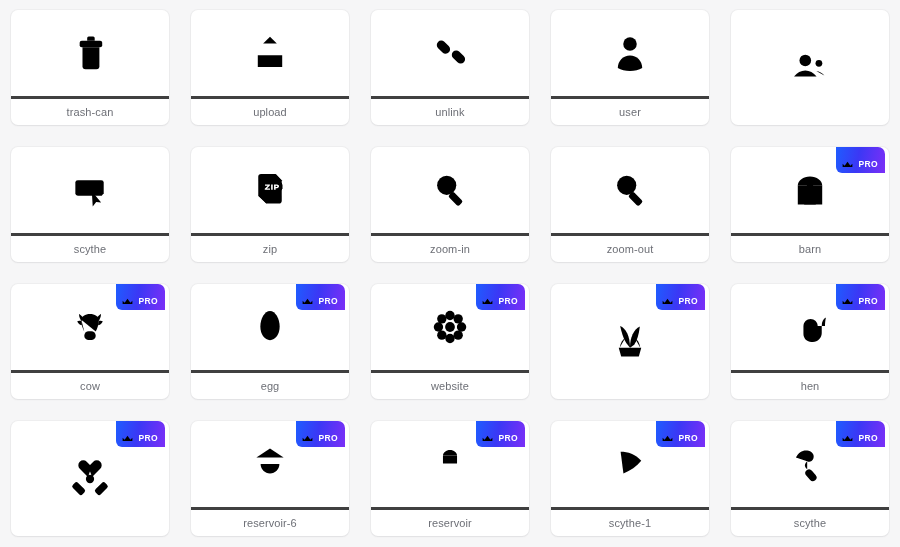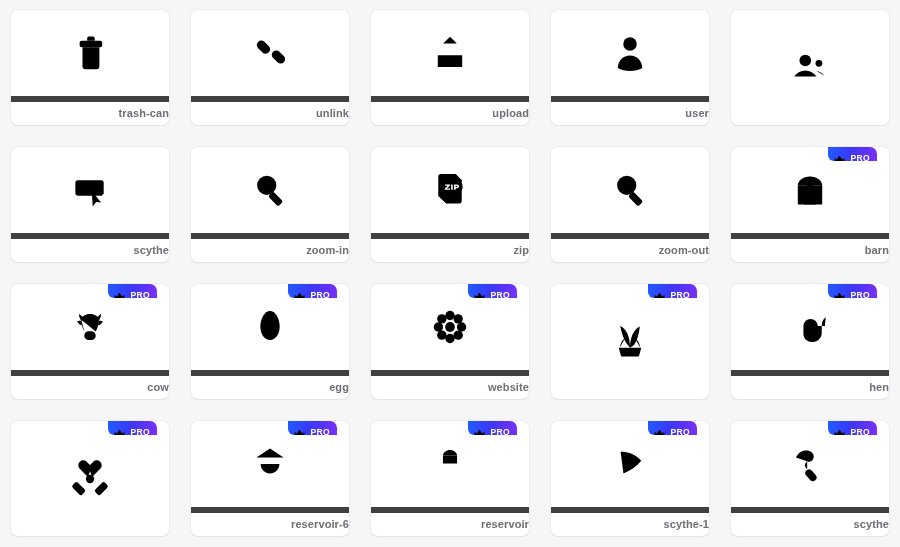--- a/index.html
+++ b/index.html
@@ -47,40 +47,39 @@
 
   .icon-area svg {
     display: block;
     width: 46px;
     height: 46px;
   }
 
   .label-area {
     height: 29px;
     flex: 0 0 29px;
-    border-top: 6px solid #404040;
+    border-top: 3px solid #404040;
     display: flex;
     align-items: center;
-    justify-content: flex-end;
-    font-weight: bold;
+    justify-content: center;
   }
 
   .label {
     font-size: 11px;
     color: #6d6f76;
     letter-spacing: 0.1px;
     line-height: 1;
     white-space: nowrap;
   }
 
   .pro-badge {
     position: absolute;
     top: 0;
-    right: 12px;
-    height: 14px;
+    right: 4px;
+    height: 26px;
     padding: 8px 7px 0 5px;
     border-bottom-left-radius: 6px;
     border-top-right-radius: 7px;
     background: linear-gradient(100deg, #1f5cff 0%, #3b38f5 45%, #7b2ff7 100%);
     display: flex;
     align-items: center;
     gap: 4px;
   }
 
   .pro-badge svg {
@@ -296,40 +295,40 @@
           <use href="#g-trash-can-icon"></use>
         </svg>
       </div>
       <div class="label-area">
         <span class="label">trash-can</span>
       </div>
     </div>
     <div class="card">
       <div class="icon-area">
         <svg viewBox="0 0 49 49">
+          <use href="#g-upload-icon"></use>
+        </svg>
+      </div>
+      <div class="label-area">
+        <span class="label">upload</span>
+      </div>
+    </div>
+    <div class="card">
+      <div class="icon-area">
+        <svg viewBox="0 0 49 49">
           <use href="#g-unlink-icon"></use>
         </svg>
       </div>
       <div class="label-area">
         <span class="label">unlink</span>
       </div>
     </div>
     <div class="card">
       <div class="icon-area">
         <svg viewBox="0 0 49 49">
-          <use href="#g-upload-icon"></use>
-        </svg>
-      </div>
-      <div class="label-area">
-        <span class="label">upload</span>
-      </div>
-    </div>
-    <div class="card">
-      <div class="icon-area">
-        <svg viewBox="0 0 49 49">
           <use href="#g-user-icon"></use>
         </svg>
       </div>
       <div class="label-area">
         <span class="label">user</span>
       </div>
     </div>
     <div class="card">
       <div class="icon-area">
         <svg viewBox="0 0 49 49">
@@ -343,40 +342,40 @@
           <use href="#g-website-icon"></use>
         </svg>
       </div>
       <div class="label-area">
         <span class="label">scythe</span>
       </div>
     </div>
     <div class="card">
       <div class="icon-area">
         <svg viewBox="0 0 49 49">
+          <use href="#g-zip-file-icon"></use>
+        </svg>
+      </div>
+      <div class="label-area">
+        <span class="label">zip</span>
+      </div>
+    </div>
+    <div class="card">
+      <div class="icon-area">
+        <svg viewBox="0 0 49 49">
           <use href="#g-zoom-in-icon"></use>
         </svg>
       </div>
       <div class="label-area">
         <span class="label">zoom-in</span>
       </div>
     </div>
     <div class="card">
       <div class="icon-area">
         <svg viewBox="0 0 49 49">
-          <use href="#g-zip-file-icon"></use>
-        </svg>
-      </div>
-      <div class="label-area">
-        <span class="label">zip</span>
-      </div>
-    </div>
-    <div class="card">
-      <div class="icon-area">
-        <svg viewBox="0 0 49 49">
           <use href="#g-zoom-out-icon"></use>
         </svg>
       </div>
       <div class="label-area">
         <span class="label">zoom-out</span>
       </div>
     </div>
     <div class="card">
       <div class="icon-area">
         <svg viewBox="0 0 49 49">

